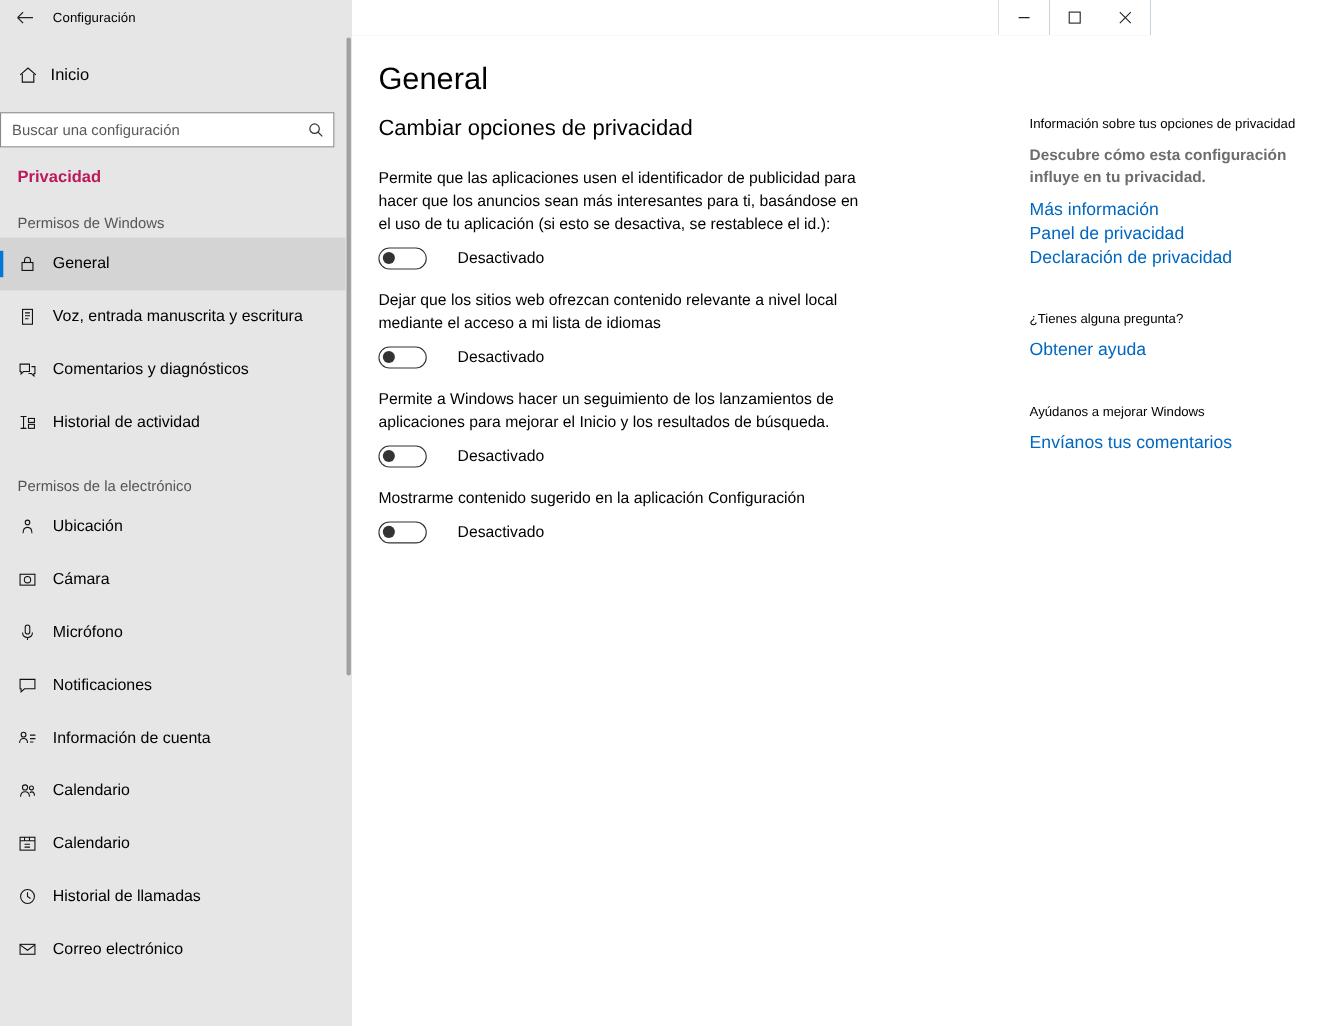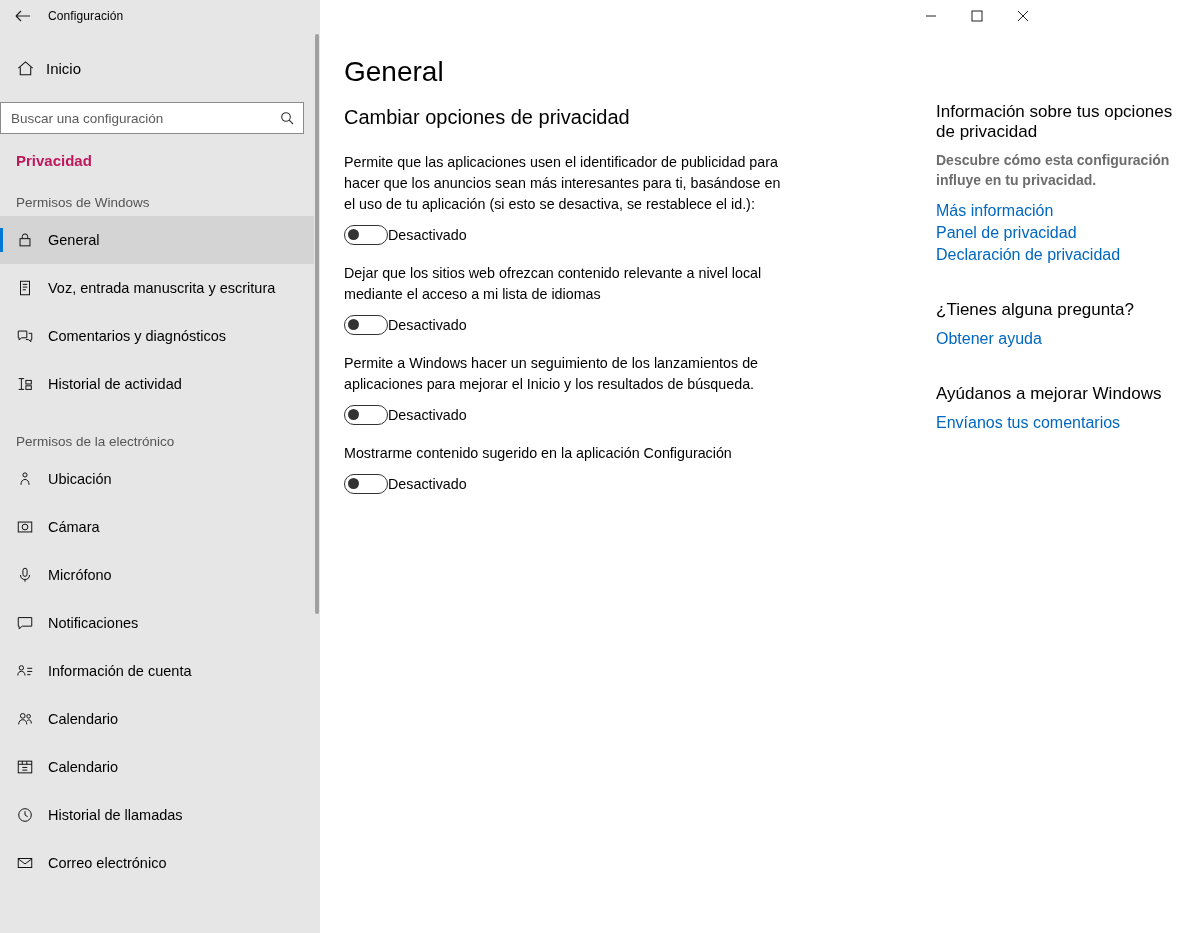--- a/index.html
+++ b/index.html
@@ -187,21 +187,21 @@
   .setting-desc {
     font-size: 14.3px;
     line-height: 21px;
     color: #000;
     margin-bottom: 10px;
     max-width: 450px;
   }
   .toggle-row {
     display: flex;
     align-items: center;
-    gap: 0;
+    gap: 28px;
   }
   .toggle {
     width: 44px; height: 20px;
     border-radius: 10px;
     background: #ffffff;
     border: 1.5px solid #333;
     position: relative;
     flex: 0 0 44px;
   }
   .toggle .knob {
@@ -213,21 +213,21 @@
   }
   .toggle-label { font-size: 14.3px; color: #000; }
 
   
   .rail {
     position: absolute;
     left: 616px; top: 70px;
     width: 250px;
   }
   .rail h3 {
-    font-size: 17px;
+    font-size: 12px;
     font-weight: normal;
     margin: 0 0 8px 0;
     color: #000;
     line-height: 20px;
   }
   .rail p.muted {
     font-size: 14px;
     color: #6d6d6d;
     margin: 0 0 10px 0;
     line-height: 20px;

